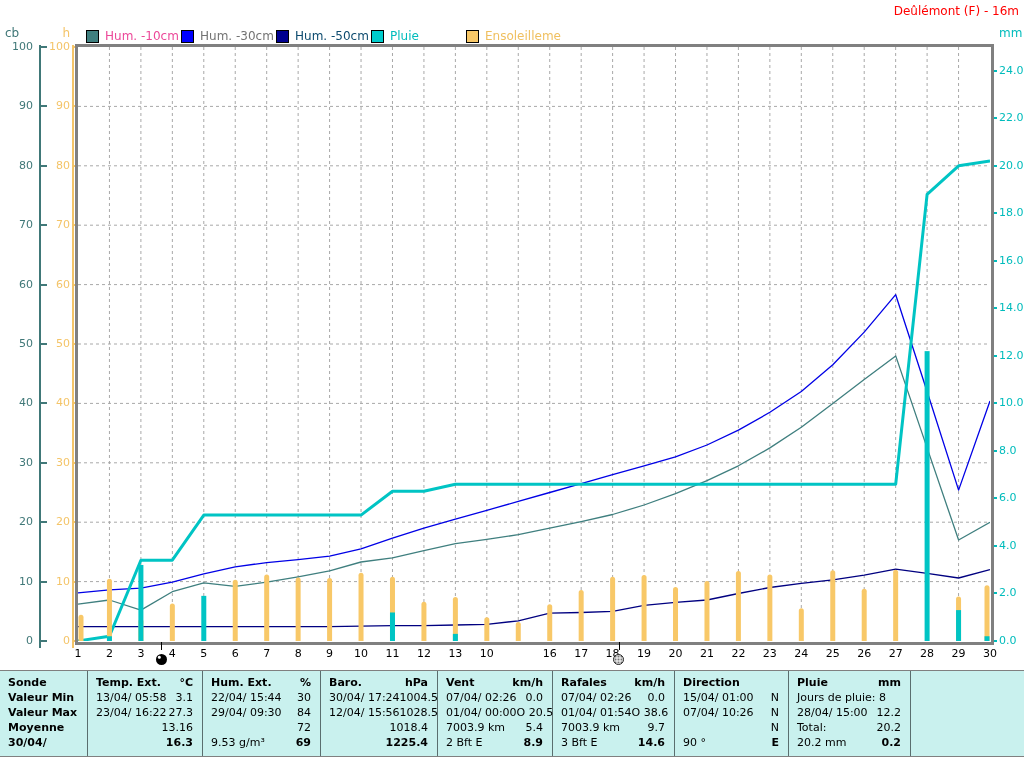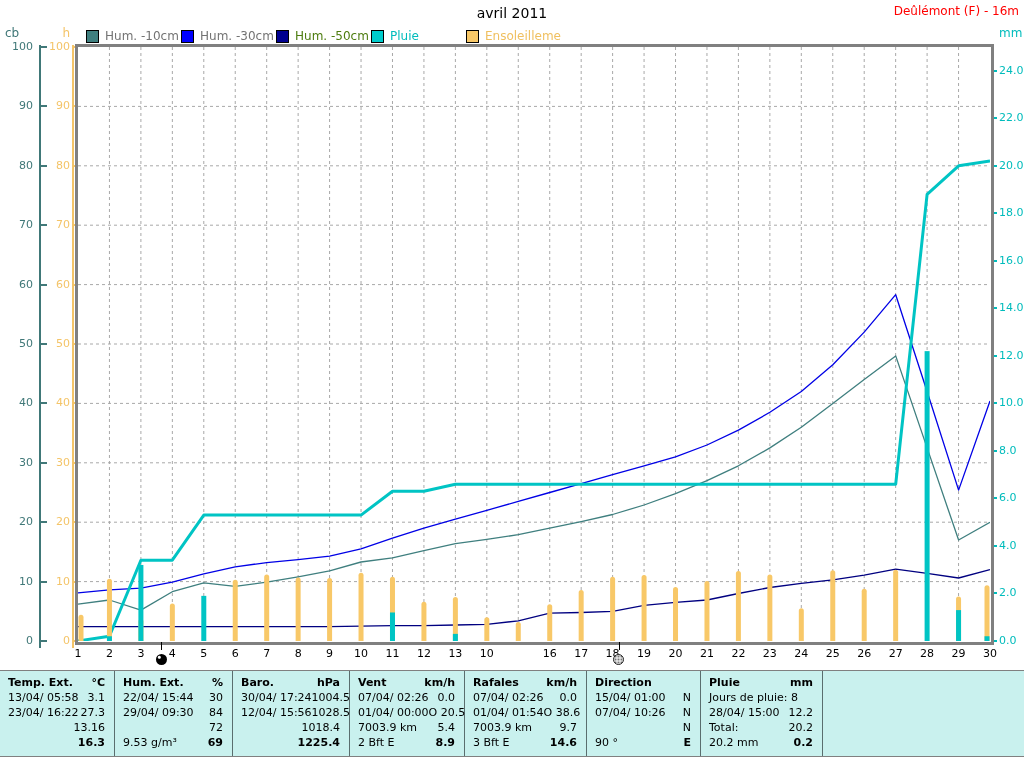--- a/index.html
+++ b/index.html
@@ -30,39 +30,38 @@
          display:flex;font-size:11px;color:#000;}
   .stats .col{box-sizing:border-box;border-right:1px solid #5a6e6e;padding:5px 9px 0 8px;}
   .stats .col:last-child{border-right:none;}
   .stats .row{display:flex;justify-content:space-between;height:15px;line-height:14px;white-space:nowrap;}
   .b{font-weight:bold;}
 </style>
 </head>
 <body>
 
 <div class="page">
-  <div class="title">avril 2011</div>
   <div class="station">Deûlémont (F) - 16m</div>
 
   <div class="unit-label unit-cb">cb</div>
   <div class="unit-label unit-h">h</div>
   <div class="unit-label unit-mm">mm</div>
 
   <div class="legend" id="legend">
       <span class="legend-item" style="width: 95px;">
         <span class="legend-swatch" style="background: rgb(63, 127, 127);"></span>
-        <span class="legend-label" style="color: #737373;">Hum. -10cm</span>
+        <span class="legend-label" style="color: #ec4899;">Hum. -10cm</span>
       </span>
       <span class="legend-item" style="width: 95px;">
         <span class="legend-swatch" style="background: rgb(0, 0, 255);"></span>
         <span class="legend-label" style="color: #737373;">Hum. -30cm</span>
       </span>
       <span class="legend-item" style="width: 95px;">
         <span class="legend-swatch" style="background: rgb(0, 0, 144);"></span>
-        <span class="legend-label" style="color: #4d7c0f;">Hum. -50cm</span>
+        <span class="legend-label" style="color: #0c4a6e;">Hum. -50cm</span>
       </span>
       <span class="legend-item" style="width: 95px;">
         <span class="legend-swatch" style="background: rgb(0, 204, 204);"></span>
         <span class="legend-label" style="color: rgb(0, 188, 188);">Pluie</span>
       </span>
       <span class="legend-item" style="width: 110px;">
         <span class="legend-swatch" style="background: rgb(248, 200, 104);"></span>
         <span class="legend-label" style="color: rgb(240, 192, 96);">Ensoleilleme</span>
       </span>
     </div>
@@ -256,20 +255,37 @@
       <span class="day-label" style="left: 978px;">30</span>
     </div>
   <div id="moons">
       <div class="moon-tick" style="left: 161.338px;"></div>
       <div class="moon moon-new" style="left: 155.838px;"></div>
       <div class="moon-tick" style="left: 618.91px;"></div>
       <div class="moon moon-full" style="left: 613.41px;"></div>
     </div>
 
   <div class="stats" id="stats">
+      <div class="col" style="width: 88px;">
+        <div class="row">
+          <span class="b">Sonde</span>
+        </div>
+        <div class="row">
+          <span class="b">Valeur Min</span>
+        </div>
+        <div class="row">
+          <span class="b">Valeur Max</span>
+        </div>
+        <div class="row">
+          <span class="b">Moyenne</span>
+        </div>
+        <div class="row">
+          <span class="b">30/04/</span>
+        </div>
+      </div>
       <div class="col" style="width: 115px;">
         <div class="row">
           <span class="b">Temp. Ext.</span>
           <span class="b">°C</span>
         </div>
         <div class="row">
           <span>13/04/ 05:58</span>
           <span>3.1</span>
         </div>
         <div class="row">

